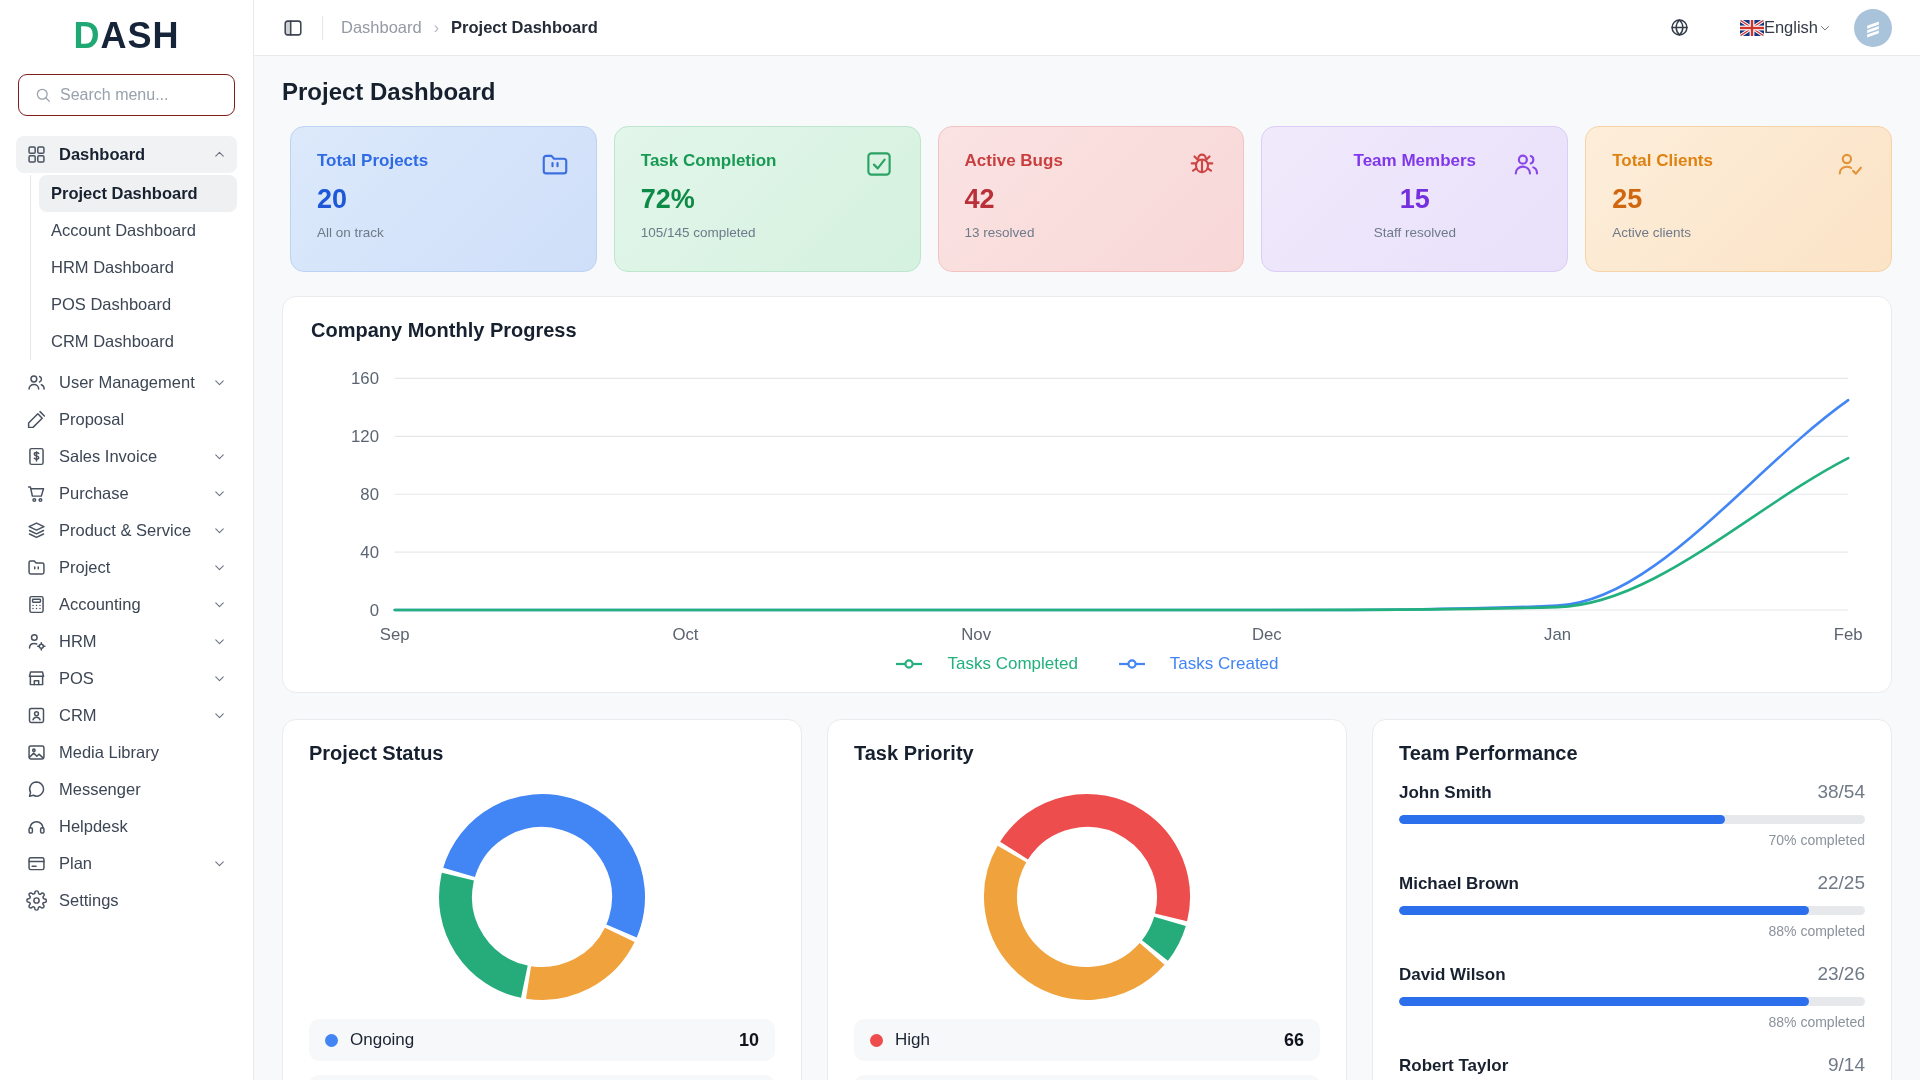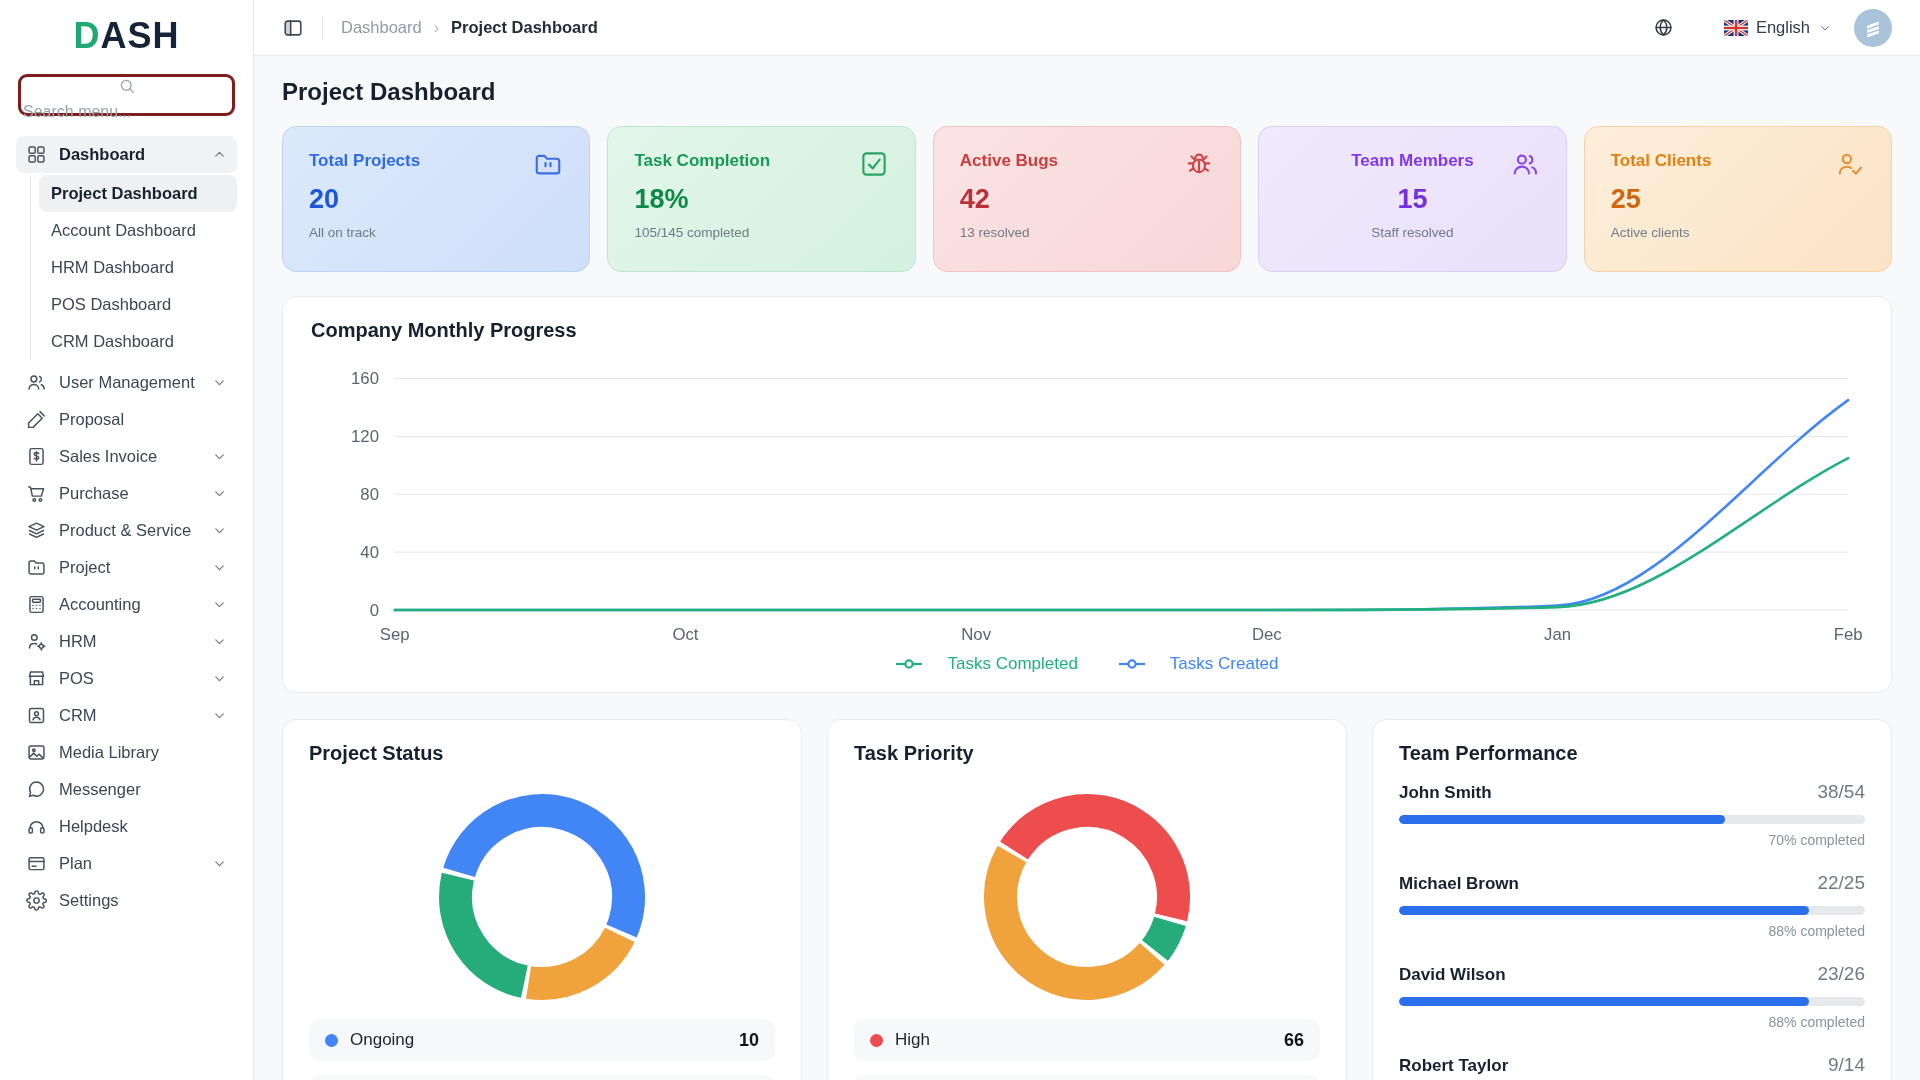--- a/index.html
+++ b/index.html
@@ -16,23 +16,22 @@
     width: 254px; height: 100%; background: #fff;
     border-right: 1px solid #e7e9ec; padding: 0 16px; flex: 0 0 auto;
     overflow: hidden;
   }
   .logo { height: 72px; display: flex; align-items: center; justify-content: center;
     font-size: 36px; font-weight: 700; letter-spacing: 1px; }
   .logo .d { color: #1fa874; }
   .logo .rest { color: #152438; }
   .search-box {
     display: flex; align-items: center; gap: 8px; height: 42px;
-    border: 3px solid #7f1d1d; border-radius: 9px; padding: 0 15px; margin: 2px 2px 20px;
+    border: 1px solid #7f1d1d; border-radius: 9px; padding: 0 15px; margin: 2px 2px 20px;
     background: #fff;
-    flex-direction: column;
   }
   .search-box .icon { width: 18px; height: 18px; color: #98a1ac; }
   .search-box input { border: none; outline: none; flex: 1; font-size: 16px;
     font-family: inherit; color: #374151; background: transparent; }
   .search-box input::placeholder { color: #98a1ac; }
 
   .menu { display: flex; flex-direction: column; }
   .menu-item {
     display: flex; align-items: center; gap: 12px; height: 37px;
     padding: 0 10px; border-radius: 8px; font-size: 16.5px; color: #3c4654;
@@ -56,21 +55,21 @@
     flex: 0 0 auto;
   }
   .tb-left { display: flex; align-items: center; }
   .tb-toggle { width: 22px; height: 22px; color: #3f4654; cursor: pointer; }
   .tb-divider { width: 1px; height: 24px; background: #e3e6ea; margin: 0 18px; }
   .crumb-root { font-size: 16.5px; color: #939aa5; cursor: pointer; }
   .crumb-sep { margin: 0 12px; color: #b3b9c2; font-size: 16px; }
   .crumb-current { font-size: 16.5px; color: #252c38; font-weight: 600; }
   .tb-right { display: flex; align-items: center; gap: 14px; }
   .tb-globe { width: 21px; height: 21px; color: #343c49; }
-  .lang { display: flex; align-items: center; gap: 8px; cursor: pointer; padding-left: 36px; }
+  .lang { display: flex; align-items: center; cursor: pointer; padding-left: 36px; }
   .lang-flag { width: 24px; height: 16px; border-radius: 2px; overflow: hidden; }
   .lang-label { font-size: 16.5px; color: #343c49; }
   .lang .chev { width: 14px; height: 14px; color: #6b7280; }
   .avatar { width: 38px; height: 38px; border-radius: 50%; background: #a9c3da;
     display: flex; align-items: center; justify-content: center; cursor: pointer; margin-left: 8px; }
   .avatar .icon { width: 24px; height: 24px; }
 
   .content { flex: 1; padding: 18px 28px; overflow: hidden; }
   .page-title { font-size: 24px; font-weight: 700; color: #16202e; margin: 4px 0 20px; }
 
@@ -408,34 +407,34 @@
             </svg>
           </span>
       </div>
     </div>
   </header>
 
   <div class="content">
     <h1 class="page-title">Project Dashboard</h1>
 
     <div class="stats-row">
-        <article class="stat-card" style="background: linear-gradient(135deg, rgb(220, 233, 251), rgb(207, 223, 249)); border-color: rgb(188, 211, 243);">
+        <article class="stat-card" style="background: linear-gradient(135deg, rgb(220, 233, 251), rgb(207, 223, 249)); border-color: rgb(188, 211, 243); margin-left: 8px;">
           <div class="stat-label" style="color: rgb(47, 107, 228);">Total Projects</div>
           <div class="stat-value" style="color: rgb(31, 88, 214);">20</div>
           <div class="stat-sub">All on track</div>
           <span class="icon stat-icon" style="color: rgb(59, 111, 224);">
             <svg viewBox="0 0 24 24" fill="none" stroke="currentColor" stroke-width="1.7" stroke-linecap="round" stroke-linejoin="round">
               <path d="M3 7.5c0-1.1.9-2 2-2h4.2l2 2.3H19c1.1 0 2 .9 2 2v7.7c0 1.1-.9 2-2 2H5c-1.1 0-2-.9-2-2z"></path>
               <path d="M10 11.2v2.6M14 11.2v2.6"></path>
             </svg>
           </span>
         </article>
         <article class="stat-card" style="background: linear-gradient(135deg, rgb(226, 246, 234), rgb(213, 241, 223)); border-color: rgb(189, 230, 205);">
           <div class="stat-label" style="color: rgb(24, 154, 85);">Task Completion</div>
-          <div class="stat-value" style="color: rgb(14, 138, 71);">18%</div>
+          <div class="stat-value" style="color: rgb(14, 138, 71);">72%</div>
           <div class="stat-sub">105/145 completed</div>
           <span class="icon stat-icon" style="color: rgb(42, 162, 99);">
             <svg viewBox="0 0 24 24" fill="none" stroke="currentColor" stroke-width="1.7" stroke-linecap="round" stroke-linejoin="round">
               <rect x="3.5" y="3.5" width="17" height="17" rx="2.5"></rect>
               <path d="M8 12.5l3 3 5.5-7"></path>
             </svg>
           </span>
         </article>
         <article class="stat-card" style="background: linear-gradient(135deg, rgb(251, 227, 227), rgb(248, 215, 215)); border-color: rgb(242, 195, 195);">
           <div class="stat-label" style="color: rgb(201, 63, 63);">Active Bugs</div>

